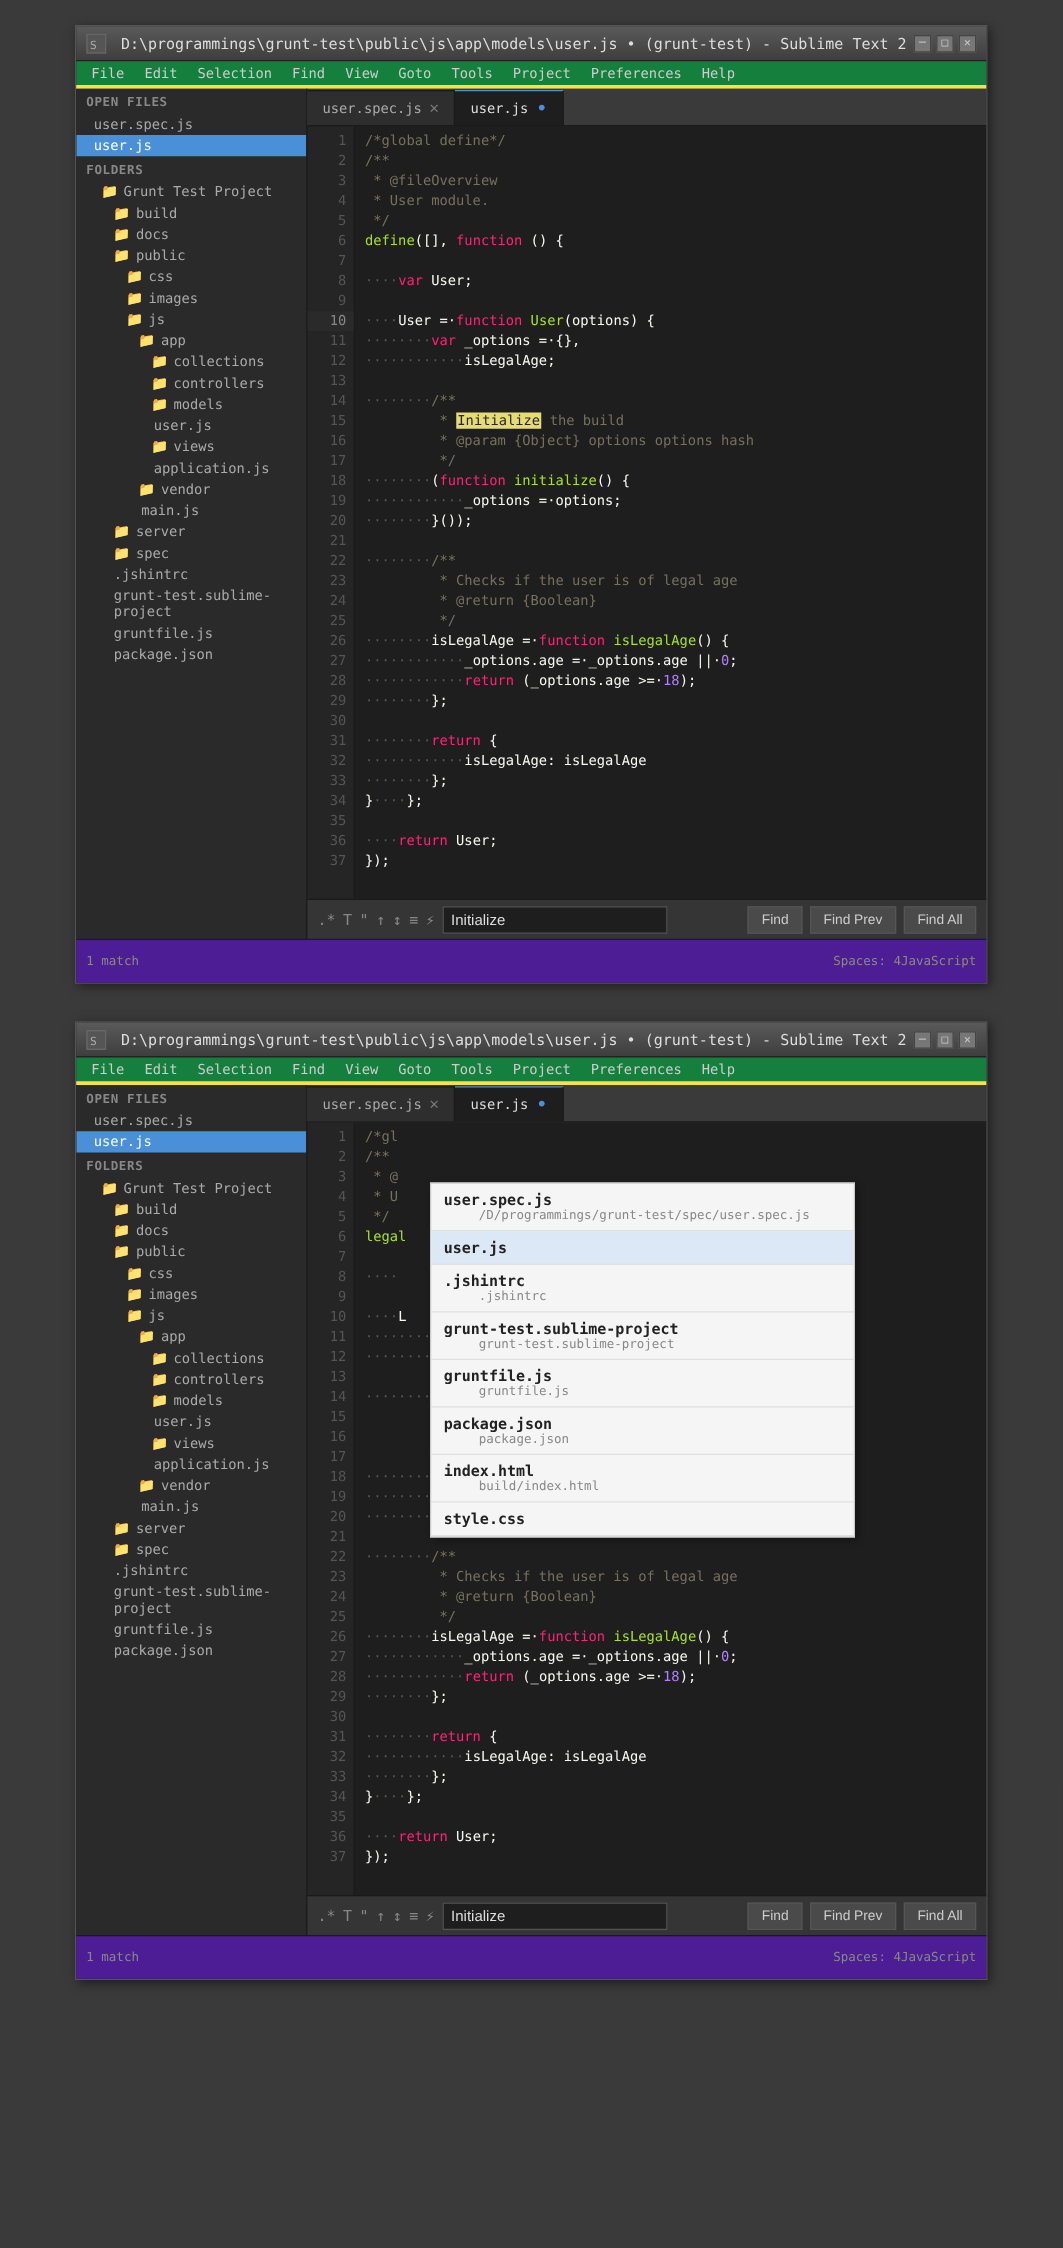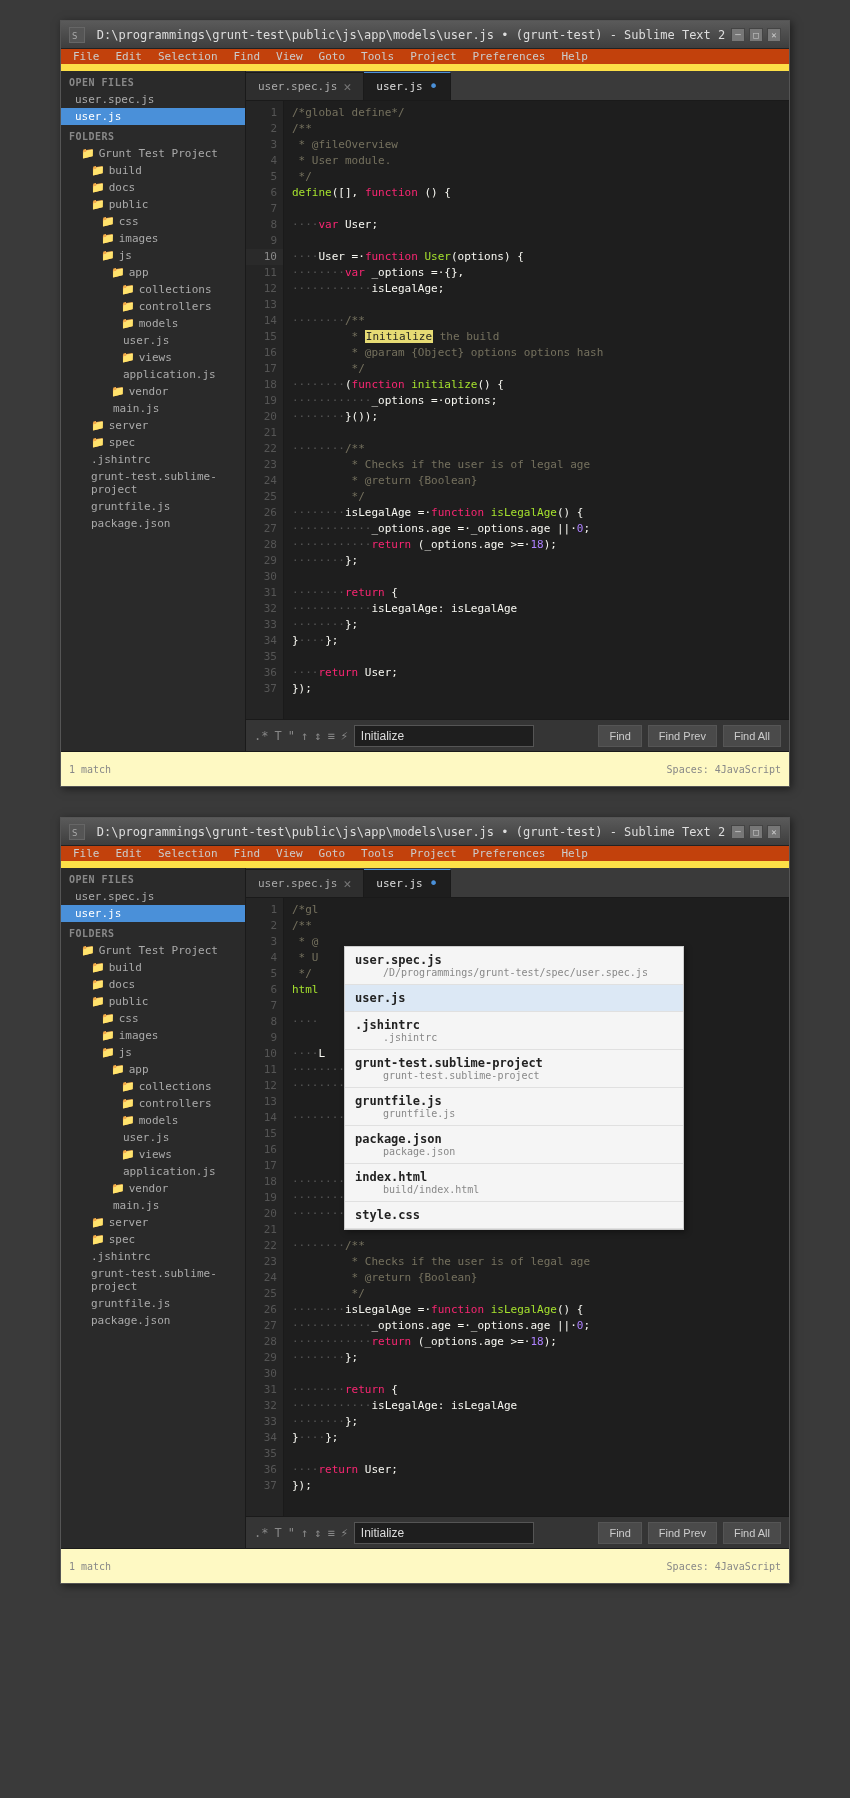--- a/index.html
+++ b/index.html
@@ -47,26 +47,26 @@
       width: 14px; height: 14px;
       background: #777;
       border: 1px solid #444;
       cursor: pointer;
       display: flex; align-items: center; justify-content: center;
       font-size: 9px; color: #ccc;
     }
 
     
     .menubar {
-      background: #c2410c;
+      background: #15803d;
       height: 22px;
       display: flex;
       align-items: center;
       padding: 0 4px;
-      border-bottom: 7px solid #fde047;
+      border-bottom: 3px solid #fde047;
     }
     .menubar-item {
       padding: 2px 8px;
       font-size: 11px;
       color: #ccc;
       cursor: pointer;
     }
 
     
     .main-layout {
@@ -228,21 +228,21 @@
       color: #ccc;
       font-size: 11px;
       padding: 2px 10px;
       height: 22px;
       cursor: pointer;
     }
     .findbar-spacer { flex: 1; }
 
     
     .statusbar {
-      background: #fef9c3;
+      background: #4c1d95;
       height: 20px;
       display: flex;
       align-items: center;
       padding: 17px 8px;
       border-top: 1px solid #1a1a1a;
     }
     .status-left { color: #888; font-size: 10px; }
     .status-right {
       margin-left: auto;
       color: #888;
@@ -581,21 +581,21 @@
             <div class="line-num">36</div>
             <div class="line-num">37</div>
           </div>
           <div class="code-content" style="position:relative;">
 
             <div class="code-line"><span class="c-comment">/*gl</span></div>
             <div class="code-line"><span class="c-comment">/**</span></div>
             <div class="code-line"><span class="c-comment"> * @</span></div>
             <div class="code-line"><span class="c-comment"> * U</span></div>
             <div class="code-line"><span class="c-comment"> */</span></div>
-            <div class="code-line"><span class="c-function">html</span></div>
+            <div class="code-line"><span class="c-function">legal</span></div>
             <div class="code-line"></div>
             <div class="code-line"><span class="c-dots">····</span></div>
             <div class="code-line"></div>
             <div class="code-line"><span class="c-dots">····</span><span class="c-var">L</span></div>
             <div class="code-line"><span class="c-dots">········</span><span class="c-dots">····</span></div>
             <div class="code-line"><span class="c-dots">············</span></div>
             <div class="code-line"></div>
             <div class="code-line"><span class="c-dots">········</span></div>
             <div class="code-line"><span class="c-comment">         *</span></div>
             <div class="code-line"><span class="c-comment">         *</span></div>

